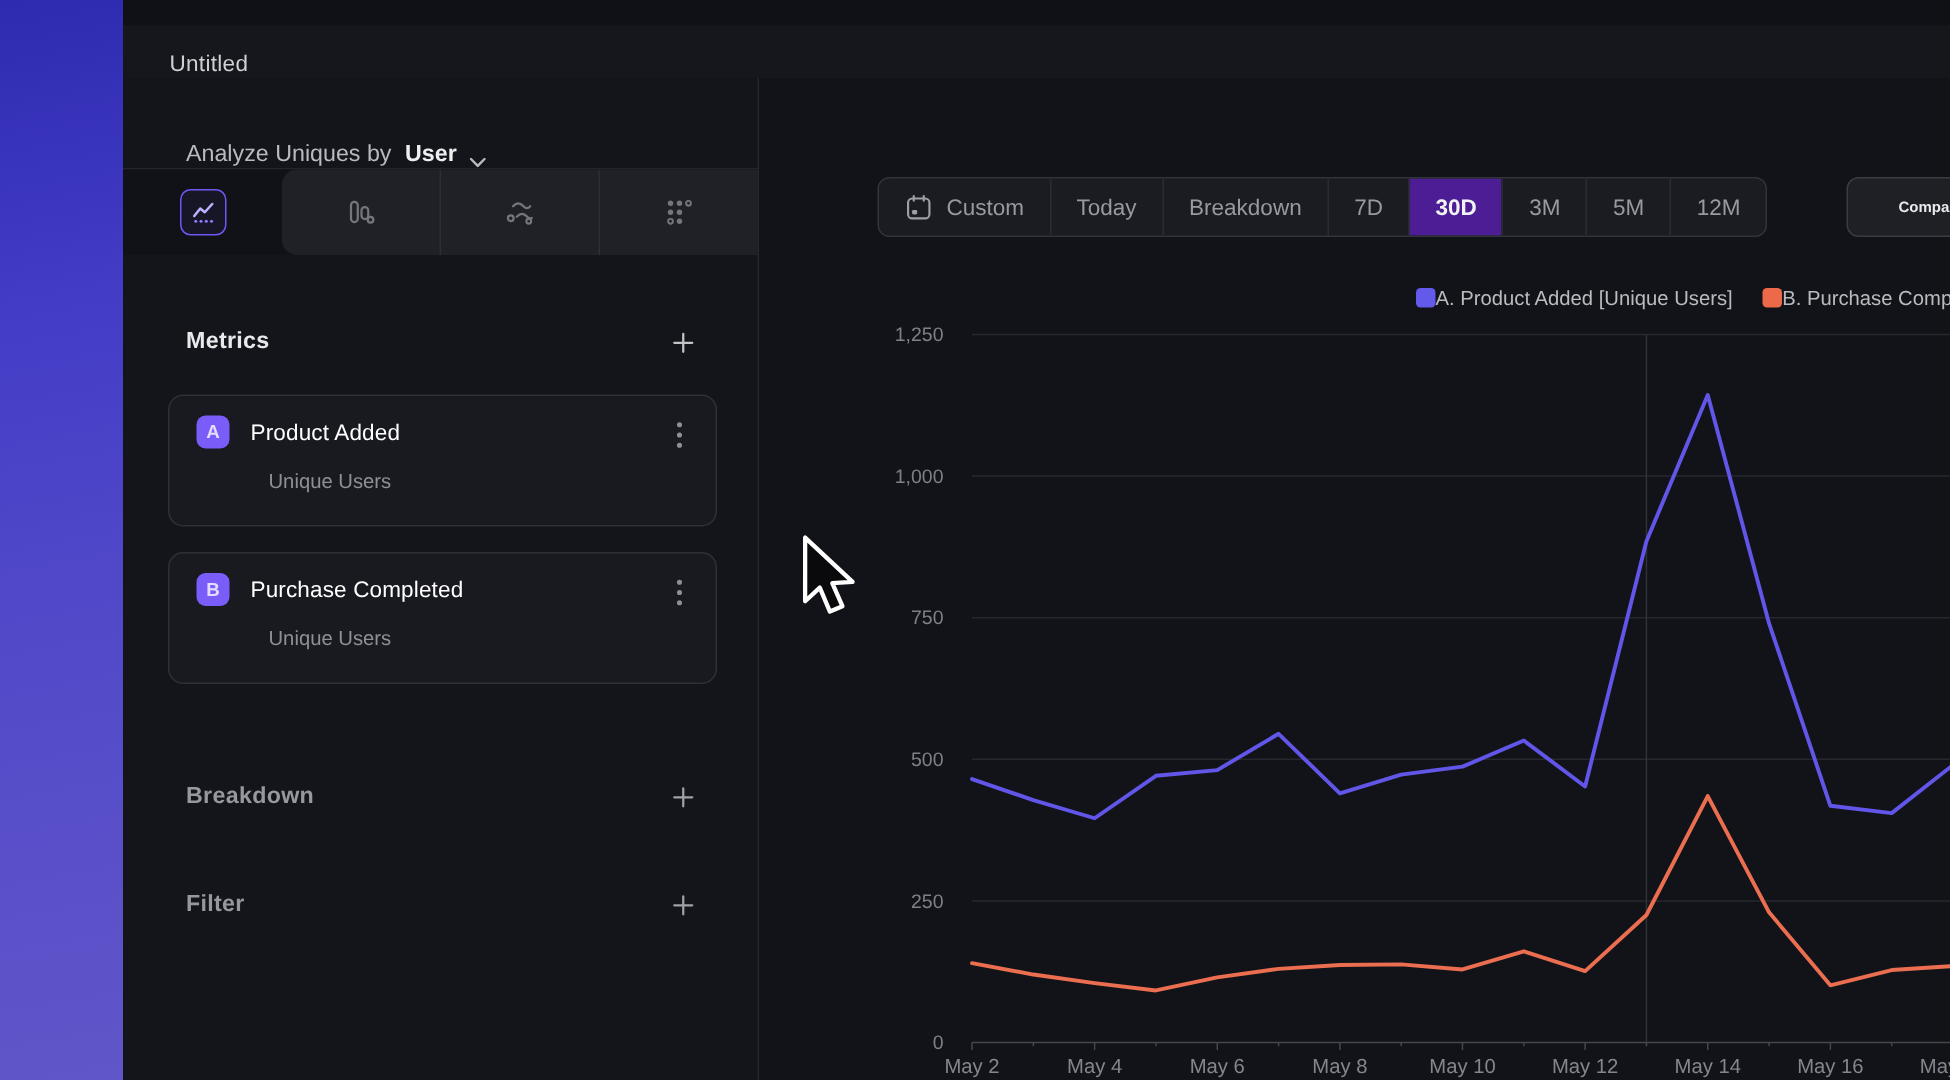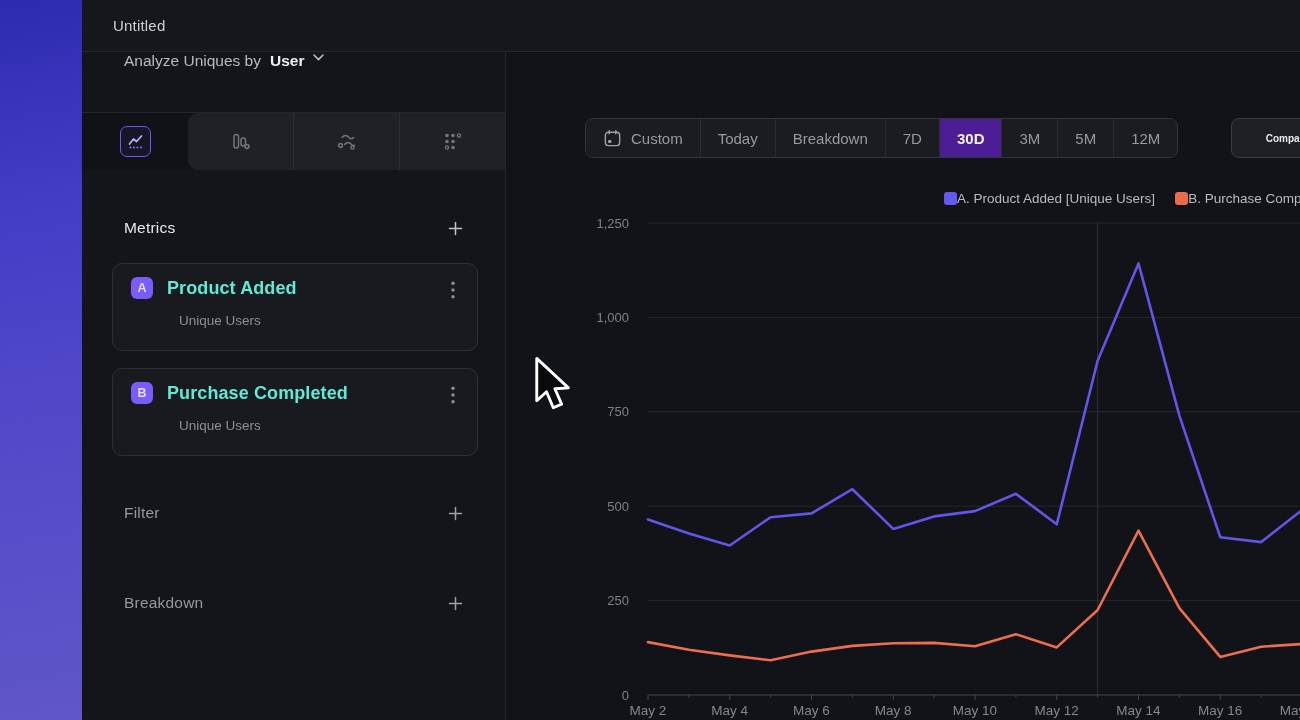--- a/index.html
+++ b/index.html
@@ -8,33 +8,33 @@
     background:#101116;
     font-family:"Liberation Sans","DejaVu Sans",sans-serif;
     color:#e6e7e9;
     position:relative;
   }
   .rail {
     position:absolute; left:0; top:0; width:82px; height:720px;
     background:linear-gradient(170deg,#2e2bb0 0%,#433cc6 28%,#5148c9 55%,#6056c9 100%);
   }
   .topbar {
-    position:absolute; left:82px; top:0; width:1218px; height:52px;
+    position:absolute; left:82px; top:17px; width:1218px; height:52px;
     background:#16171c; border-bottom:1px solid #26282e;
     display:flex; align-items:center; padding-left:31px;
   }
   .topbar .title { font-size:15px; font-weight:500; color:#cfd0d3; letter-spacing:.2px; }
 
   .sidebar {
     position:absolute; left:82px; top:52px; width:423px; height:668px;
     background:#14151a;
   }
   .analyze-row {
     height:61px; border-bottom:1px solid #24262c;
-    display:flex; align-items:flex-start; padding:0 42px; gap:9px;
+    display:flex; align-items:flex-end; padding:0 42px; gap:9px;
     font-size:15.5px; color:#b9bac0;
   }
   .analyze-row .val { color:#edeef0; font-weight:700; }
   .chart-tabs { height:57px; display:flex; background:#111217; }
   .tab-sel-zone { width:106px; display:flex; align-items:center; justify-content:center; }
   .tab-selected {
     width:31px; height:31px; border:1.5px solid #6d58f5; border-radius:7px;
     background:rgba(109,88,245,.07);
     display:flex; align-items:center; justify-content:center;
   }
@@ -42,40 +42,40 @@
     flex:1; background:#1f2126; border-radius:10px 0 0 10px;
     display:flex;
   }
   .tab-item { flex:1; display:flex; align-items:center; justify-content:center; }
   .tab-item + .tab-item { border-left:1px solid #2c2e34; }
 
   .section-head {
     display:flex; align-items:center; justify-content:space-between;
     padding:0 42px; height:30px;
   }
-  .section-head .lbl { font-size:15.5px; font-weight:400; color:#e8e9eb; letter-spacing:.2px; }
+  .section-head .lbl { font-size:15.5px; font-weight:700; color:#e8e9eb; letter-spacing:.2px; }
   .section-head.dim .lbl { color:#97989e; }
   .mt-metrics { margin-top:43px; }
   .mt-filter  { margin-top:42px; }
   .mt-break   { margin-top:60px; }
 
   .metric-card {
     margin:0 27px 0 30px; height:88px;
     background:#191a20; border:1px solid #2e3037; border-radius:10px;
     padding:13px 16px 0 18px; position:relative;
   }
   .metric-card.first { margin-top:20px; }
   .metric-card + .metric-card { margin-top:17px; }
   .mc-row1 { display:flex; align-items:center; gap:14px; }
   .mc-badge {
     width:22px; height:22px; border-radius:6px; background:#7a5cf8;
     color:#e3dcff; font-size:12.5px; font-weight:700;
     display:flex; align-items:center; justify-content:center;
   }
-  .mc-title { font-size:18px; font-weight:700; color:#5eead4; letter-spacing:.1px; }
+  .mc-title { font-size:15px; font-weight:400; color:#ffffff; letter-spacing:.1px; }
   .mc-sub { margin:14px 0 0 48px; font-size:13.5px; color:#8f9096; }
   .kebab { position:absolute; right:16px; top:17px; width:16px; height:18px;
     display:flex; align-items:center; justify-content:center; }
 
   .main {
     position:absolute; left:505px; top:52px; width:795px; height:668px;
     background:#121318; border-left:1px solid #26282e; overflow:hidden;
   }
   .toolbar { position:absolute; left:79px; top:66px; height:40px; display:flex;gap:40px; }
   .seg-group {
@@ -196,29 +196,29 @@
         <div class="kebab">
           <svg width="4" height="18" viewBox="0 0 4 18">
             <circle cx="2" cy="2.2" r="1.7" fill="#8e9095"></circle>
             <circle cx="2" cy="9" r="1.7" fill="#8e9095"></circle>
             <circle cx="2" cy="15.8" r="1.7" fill="#8e9095"></circle>
           </svg>
         </div>
       </div>
     </div>
 
-  <div class="section-head dim mt-filter">
-    <span class="lbl">Filter</span>
+  <div class="section-head dim mt-break">
+    <span class="lbl">Breakdown</span>
     <svg width="15" height="15" viewBox="0 0 15 15">
       <path d="M7.5 1.5 V13.5 M1.5 7.5 H13.5" stroke="#9fa1a7" stroke-width="1.5" stroke-linecap="round"></path>
     </svg>
   </div>
 
-  <div class="section-head dim mt-break">
-    <span class="lbl">Breakdown</span>
+  <div class="section-head dim mt-filter">
+    <span class="lbl">Filter</span>
     <svg width="15" height="15" viewBox="0 0 15 15">
       <path d="M7.5 1.5 V13.5 M1.5 7.5 H13.5" stroke="#9fa1a7" stroke-width="1.5" stroke-linecap="round"></path>
     </svg>
   </div>
 </div>
 
 <div class="main">
   <div class="toolbar">
     <div class="seg-group" id="seg-group">
         <div class="seg">

